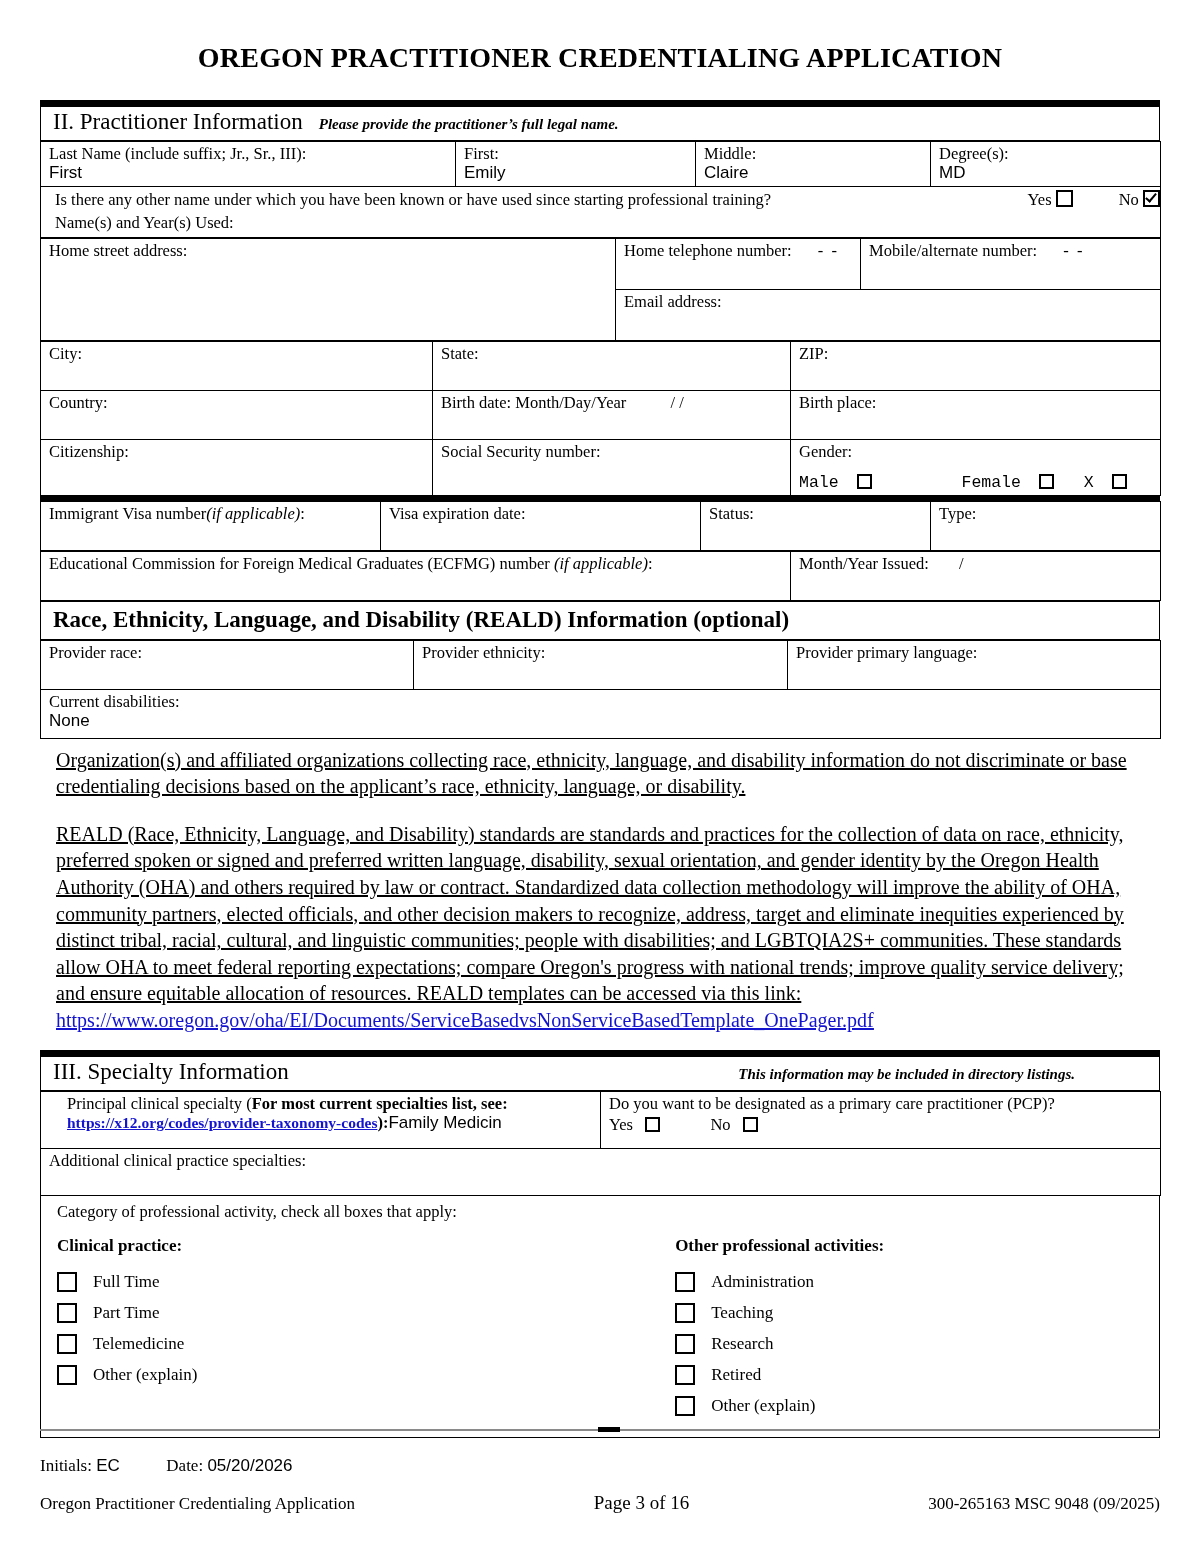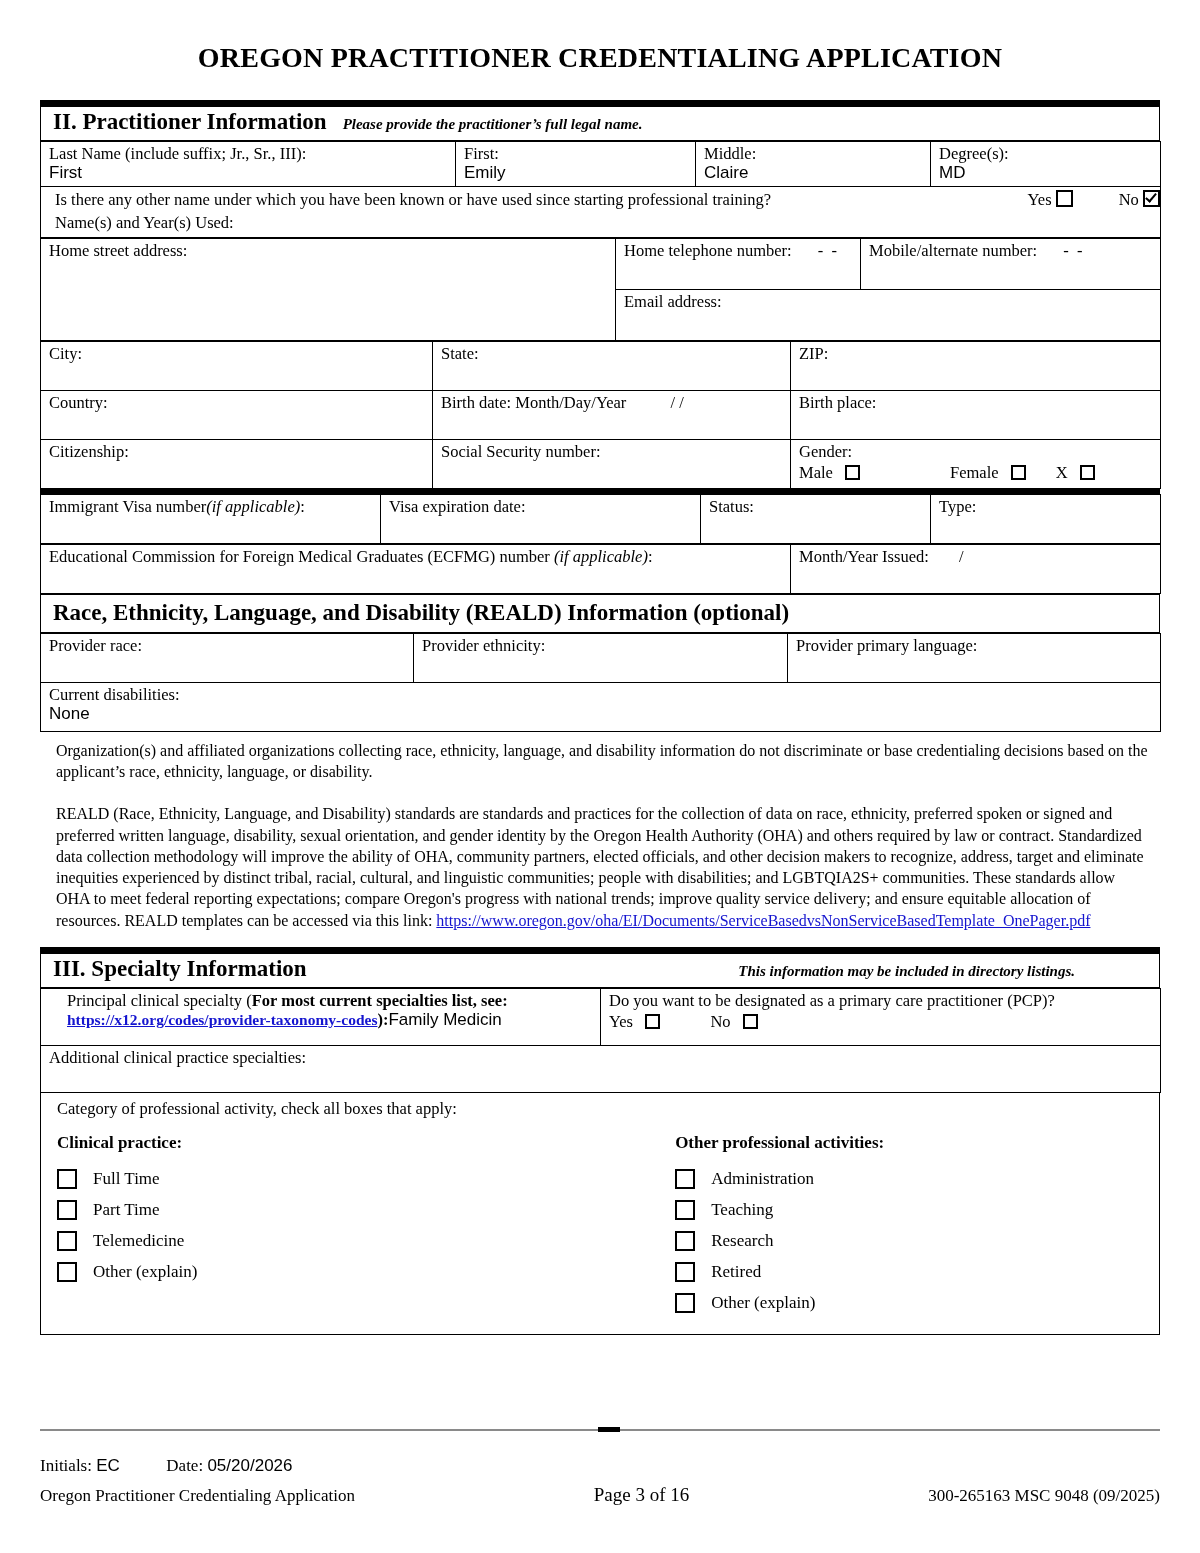--- a/index.html
+++ b/index.html
@@ -47,21 +47,21 @@
     display: flex;
     align-items: baseline;
     border-left: 1.5px solid #000;
     border-right: 1.5px solid #000;
     border-bottom: 1.5px solid #000;
     padding: 2px 6px 3px 12px;
     min-height: 28px;
   }
   .sec-head .sec-title {
     font-size: 23px;
-    font-weight: bold;
+    font-weight: normal;
   }
   .sec-head .sec-note {
     font-size: 15px;
     font-weight: bold;
     font-style: italic;
     margin-left: 16px;
   }
   .sec-head.spread { justify-content: flex-start; }
   .sec-head.spread .sec-note { margin-left: auto; margin-right: 78px; }
 
@@ -137,22 +137,23 @@
     border-bottom: 1px solid #000;
     border-top: 1px solid #000;
     font-size: 23px;
     font-weight: bold;
     padding: 5px 0 6px 12px;
   }
 
   
   .para-wrap {
     padding: 8px 12px 0 16px;
-    font-size: 16px;
+    font-size: 20px;
     line-height: 1.33;
+    text-decoration: underline;
   }
   .para { margin: 0 0 0 0; }
   .para + .para { margin-top: 21px; }
   .link {
     color: #1414cf;
     text-decoration: underline;
   }
 
   
   .spec-link {
@@ -211,21 +212,21 @@
   }
   .footer {
     position: absolute;
     left: 40px;
     right: 40px;
     top: 1456px;
     font-size: 17px;
   }
   .foot-line1 {
     font-family: "Liberation Serif", serif;
-    margin-bottom: 8px;
+    margin-bottom: 16px;
   }
   .foot-line1 .hand {
     font-family: "Liberation Sans", "DejaVu Sans", sans-serif;
   }
   .foot-line1 .spacer { display: inline-block; width: 38px; }
   .foot-line2 {
     display: flex;
     align-items: baseline;
     font-size: 17px;
   }
@@ -358,21 +359,21 @@
     </tr>
     <tr>
       <td class="cell-tall">
         <span class="lbl">Citizenship:</span>
       </td>
       <td class="cell-tall">
         <span class="lbl">Social Security number:</span>
       </td>
       <td class="cell-tall">
         <span class="lbl">Gender:</span>
-        <div style="display:flex;align-items:baseline;margin-top:2px;">
+        <div style="display:flex;align-items:baseline;margin-top:12px;font-family:Liberation Mono, monospace;">
           <span>
             <span class="lbl">Male</span>
             <span class="cb" style="margin-left:8px"></span>
           </span>
           <span style="margin-left:90px">
             <span class="lbl">Female</span>
             <span class="cb" style="margin-left:8px"></span>
           </span>
           <span style="margin-left:30px">
             <span class="lbl">X</span>

